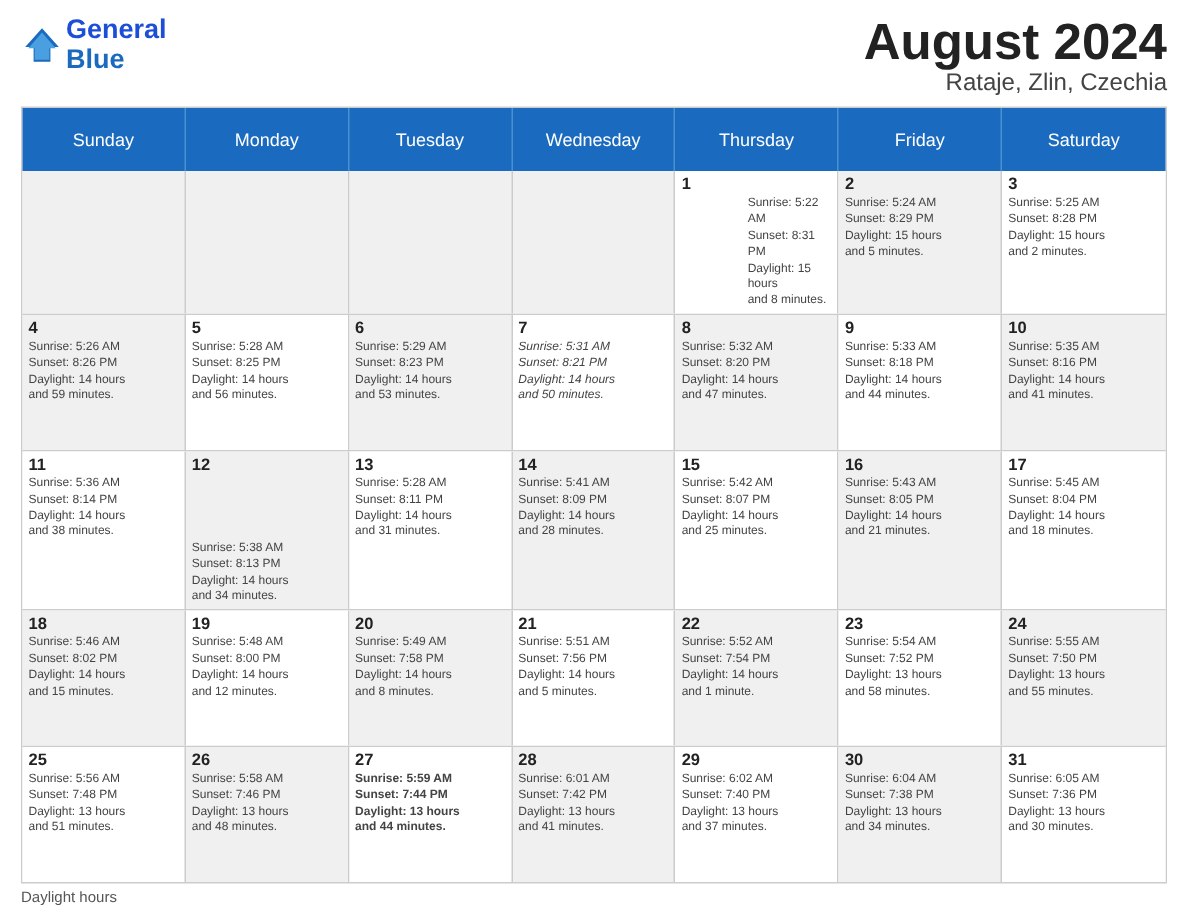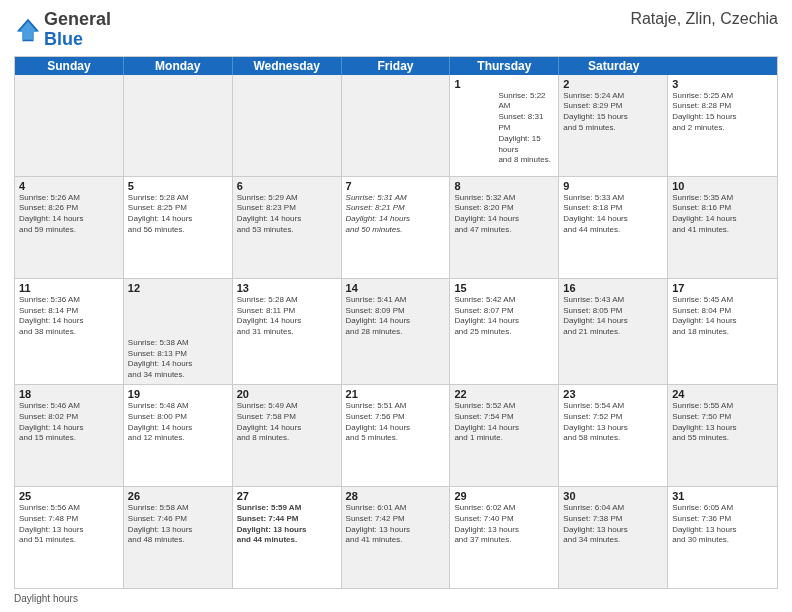--- a/index.html
+++ b/index.html
@@ -28,21 +28,21 @@
       align-items: center;
     }
     .logo-text {
       display: flex;
       flex-direction: column;
       line-height: 1.1;
     }
     .logo-general {
       font-size: 18px;
       font-weight: bold;
-      color: #404040;
+      color: #1d4ed8;
     }
     .logo-blue {
       font-size: 18px;
       font-weight: bold;
       color: #1a6bbf;
     }
     .logo-icon {
       width: 28px;
       height: 28px;
       margin-right: 2px;
@@ -66,24 +66,24 @@
       flex-direction: column;
       border: 1px solid #ccc;
     }
     .cal-header-row {
       display: grid;
       grid-template-columns: repeat(7, 1fr);
       background: #1a6bbf;
     }
     .cal-header-cell {
       color: #fff;
-      font-weight: bold;
+      font-weight: normal;
       font-size: 12px;
       text-align: center;
-      padding: 2px 2px;
+      padding: 14px 2px;
       border-right: 1px solid #4a8fd0;
     }
     .cal-header-cell:last-child { border-right: none; }
     .cal-body {
       flex: 1;
       display: flex;
       flex-direction: column;
     }
     .cal-row {
       display: grid;
@@ -132,31 +132,33 @@
       <svg class="logo-icon" viewBox="0 0 40 40">
         <polygon points="20,4 36,22 28,22 28,36 12,36 12,22 4,22" fill="#1a6bbf"></polygon>
         <polygon points="20,8 33,23 27,23 27,34 13,34 13,23 7,23" fill="#4a9fe0"></polygon>
       </svg>
       <div class="logo-text">
         <span class="logo-general">General</span>
         <span class="logo-blue">Blue</span>
       </div>
     </div>
     <div class="title-block">
+      <div class="month-title">August 2024</div>
       <div class="subtitle">Rataje, Zlin, Czechia</div>
     </div>
   </div>
 
   <div class="calendar">
     <div class="cal-header-row">
     <div class="cal-header-cell">Sunday</div>
         <div class="cal-header-cell">Monday</div>
+        <div class="cal-header-cell">Tuesday</div>
         <div class="cal-header-cell">Wednesday</div>
+        <div class="cal-header-cell">Thursday</div>
         <div class="cal-header-cell">Friday</div>
-        <div class="cal-header-cell">Thursday</div>
         <div class="cal-header-cell">Saturday</div>
       </div>
     <div class="cal-body">
     <div class="cal-row">
           <div class="cal-cell empty shaded"></div>
           <div class="cal-cell empty shaded"></div>
           <div class="cal-cell empty shaded"></div>
           <div class="cal-cell empty shaded"></div>
           <div class="cal-cell">
             <span class="day-num">1</span>

